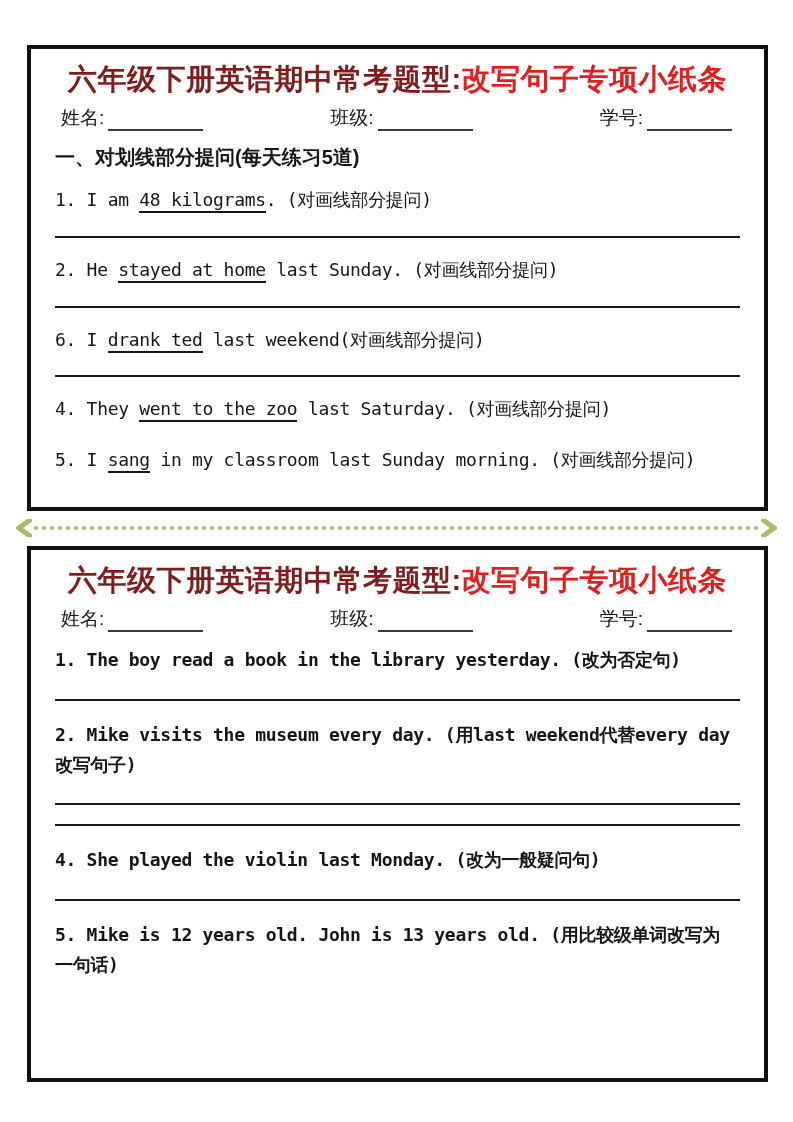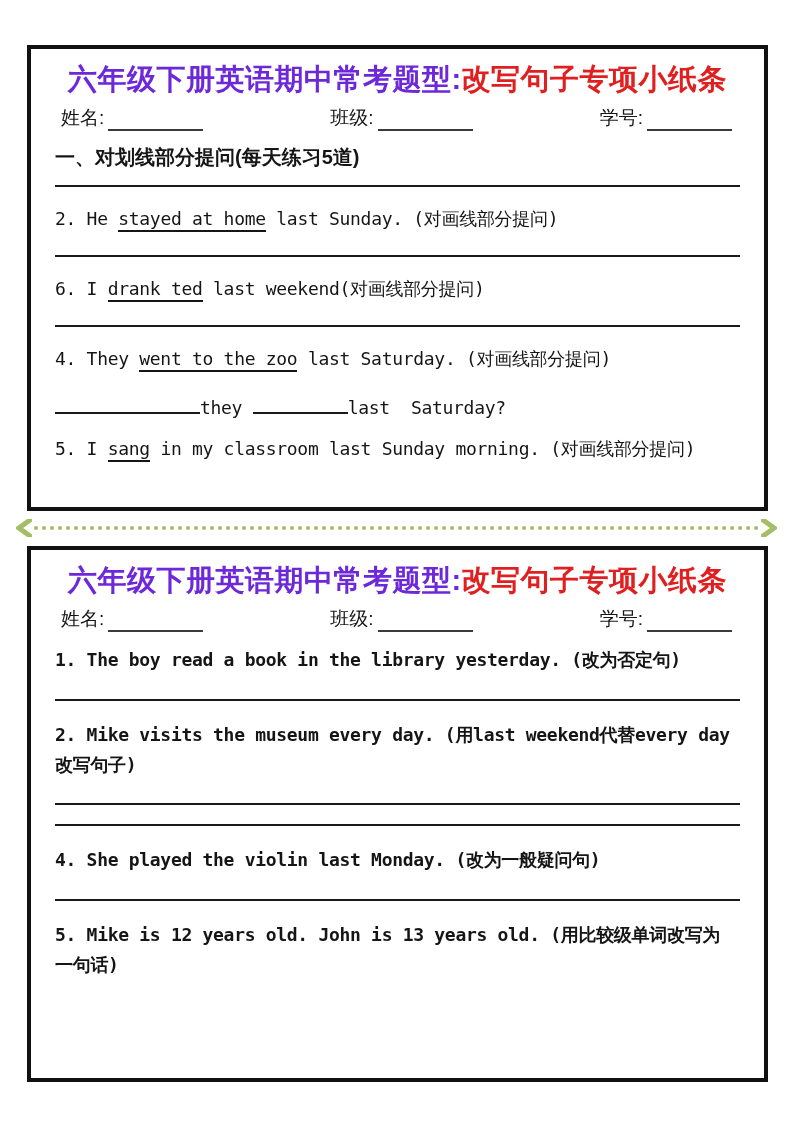--- a/index.html
+++ b/index.html
@@ -27,21 +27,21 @@
   .title {
     text-align: center;
     font-family: "Liberation Sans", "DejaVu Sans", sans-serif;
     font-weight: bold;
     font-size: 29px;
     letter-spacing: 0.5px;
     line-height: 1.25;
     margin: 2px 0 8px 0;
     white-space: nowrap;
   }
-  .title .t-black { color: #6d28d9; }
+  .title .t-black { color: #7f1d1d; }
   .title .t-red   { color: var(--accent-red, #e02020); text-align: right; }
 
   .fields {
     display: flex;
     justify-content: space-between;
     align-items: flex-end;
     font-size: 19px;
     padding: 0 8px 0 6px;
     margin-bottom: 13px;
     font-family: Liberation Sans, sans-serif;
@@ -126,27 +126,27 @@
         <span class="field">
           <span class="field-label">班级:</span>
           <span class="field-blank" style="width: 95px;"></span>
         </span>
         <span class="field">
           <span class="field-label">学号:</span>
           <span class="field-blank" style="width: 85px;"></span>
         </span>
       </div>
       <div class="section">一、对划线部分提问(每天练习5道)</div>
+      <div class="q"><span>1. I am </span><span class="u">48 kilograms</span><span>. (对画线部分提问)</span></div>
       <div class="answer-line"></div>
       <div class="q"><span>2. He </span><span class="u">stayed at home</span><span> last Sunday. (对画线部分提问)</span></div>
       <div class="answer-line"></div>
       <div class="q"><span>6. I </span><span class="u">drank ted</span><span> last weekend(对画线部分提问)</span></div>
       <div class="answer-line"></div>
       <div class="q"><span>4. They </span><span class="u">went to the zoo</span><span> last Saturday. (对画线部分提问)</span></div>
-      <div class="fill"><span class="blank" style="width: 145px;"></span><span>they </span><span class="blank" style="width: 95px;"></span><span>last  Saturday?</span></div>
       <div class="q"><span>5. I </span><span class="u">sang</span><span> in my classroom last Sunday morning. (对画线部分提问)</span></div>
     </section>
 
   <div class="divider">
     <svg width="16" height="18" viewBox="0 0 16 18">
       <path d="M14,1 L3,9 L14,17" fill="none" stroke="#a4bd66" stroke-width="5" stroke-linecap="round" stroke-linejoin="miter"></path>
     </svg>
     <span class="dots"></span>
     <svg width="16" height="18" viewBox="0 0 16 18">
       <path d="M2,1 L13,9 L2,17" fill="none" stroke="#a4bd66" stroke-width="5" stroke-linecap="round" stroke-linejoin="miter"></path>

